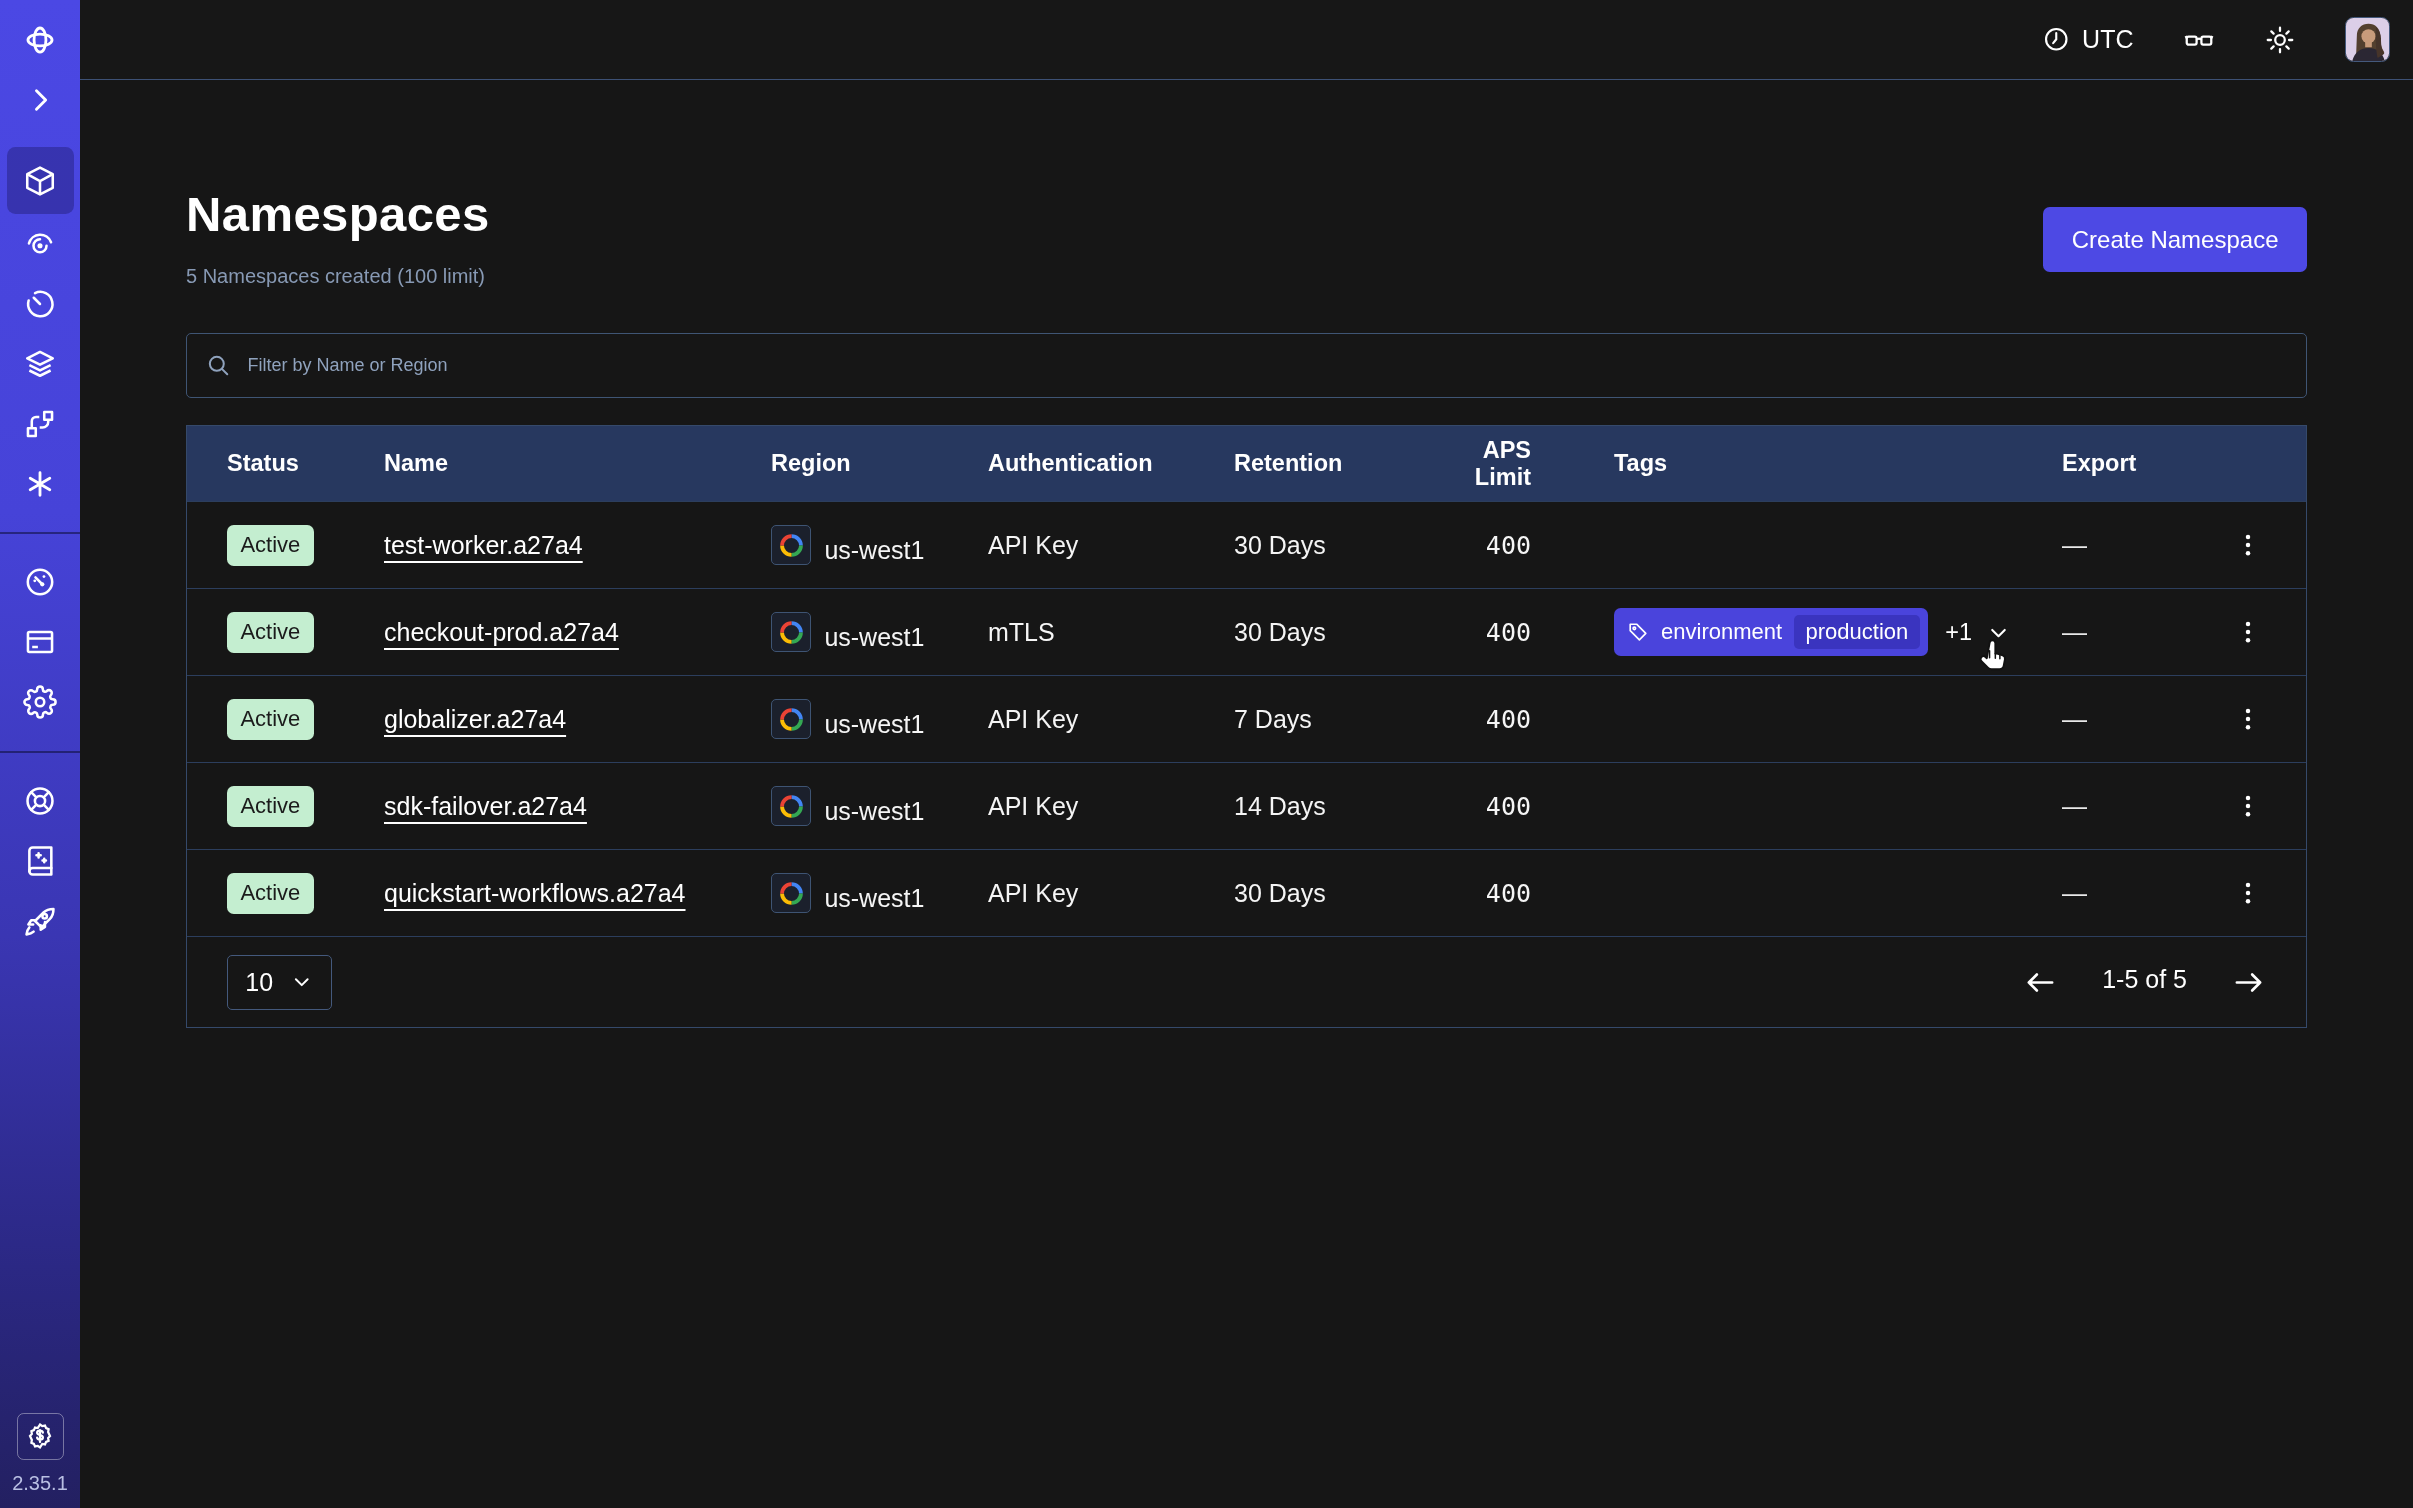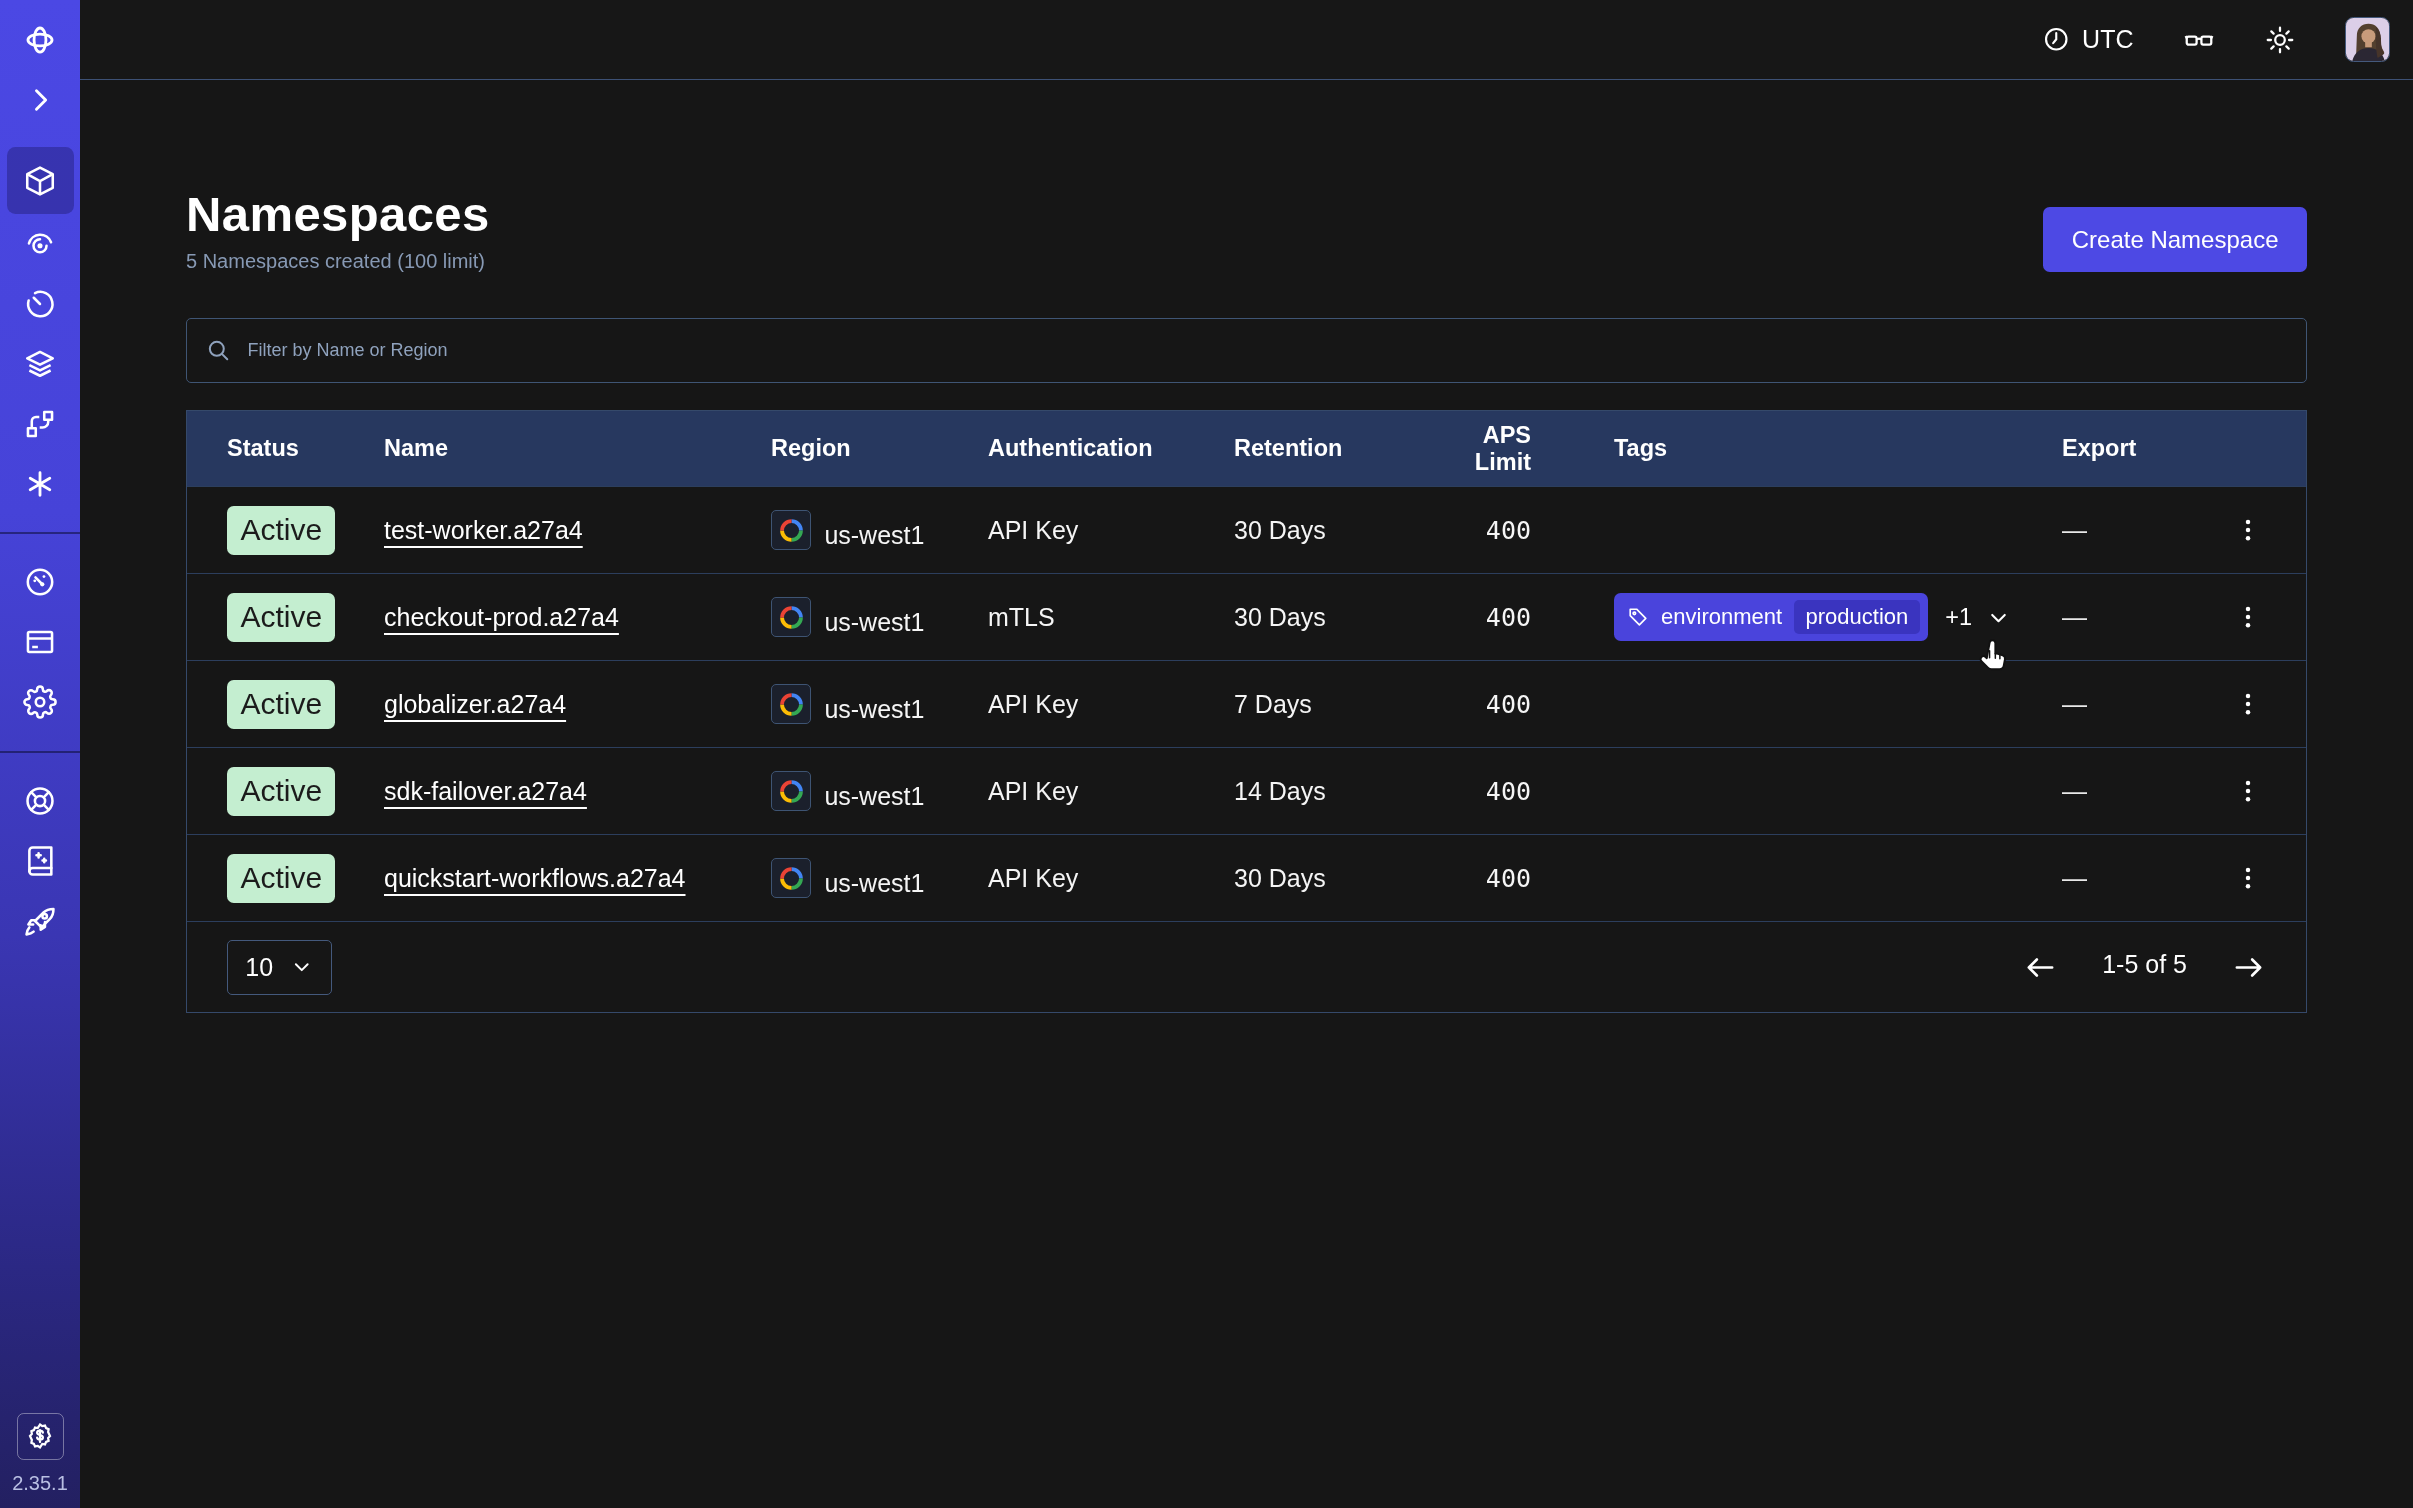--- a/index.html
+++ b/index.html
@@ -52,21 +52,21 @@
   .tb-icon svg { width:32px; height:32px; }
   .avatar {
     width:45px; height:45px; border-radius:8.4px; border:1.7px solid #44597c;
     overflow:hidden; cursor:pointer; flex:none;
   }
 
   
   .main { margin-left:80px; padding:106px 106px 0 106px; }
   .page-head { display:flex; justify-content:space-between; align-items:flex-start; }
   .page-title { font-size:49px; font-weight:600; color:#ffffff; letter-spacing:0.4px; }
-  .page-subtitle { font-size:20px; color:#8799b4; margin-top:8px; }
+  .page-subtitle { font-size:20px; color:#8799b4; margin-top:23px; }
   .btn-primary {
     margin-top:21px; height:65px; padding:0 28.5px; background:#4d49e4; color:#fff;
     border:none; border-radius:6.7px; font-size:24px; font-family:inherit; cursor:pointer;
   }
 
   .search {
     margin-top:45px; height:65px; border:1.7px solid #3f5574; border-radius:5px;
     display:flex; align-items:center; gap:15px; padding:0 18.4px; background:transparent;
   }
   .search svg { width:27px; height:27px; color:#8fa2bd; flex:none; }
@@ -81,21 +81,21 @@
   .cols {
     display:grid;
     grid-template-columns:157px 387px 217px 246px 192px 188px 448px 168px 1fr;
     align-items:center; padding:0 40px;
   }
   .thead { height:75px; background:#27385f; font-size:23.5px; font-weight:700; color:#fff; }
   .col-aps { text-align:right; padding-right:83px; }
   .trow { height:87px; border-top:1.7px solid #2c3e5d; font-size:25px; }
   .trow:first-of-type { border-top:none; }
   .badge {
-    display:inline-block; background:#c4eed0; color:#1b1b1b; font-size:30px;
+    display:inline-block; background:#c4eed0; color:#1b1b1b; font-size:22px;
     font-weight:500; padding:7.5px 13.4px; border-radius:6.7px;
   }
   .ns-link {
     color:#fff; text-decoration:underline; text-underline-offset:6.7px;
     text-decoration-thickness:1.7px; cursor:pointer;
   }
   .region-cell { display:flex; align-items:flex-end; gap:13.4px; }
   .gcp-box {
     width:40px; height:40px; border:1.7px solid #3e5473; border-radius:5px;
     background:rgba(39,56,95,.30); display:flex; align-items:center; justify-content:center; flex:none;

